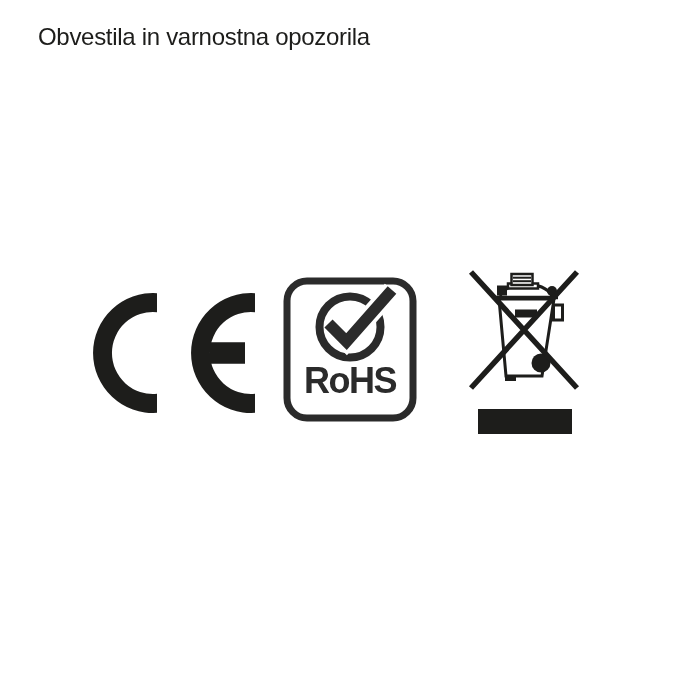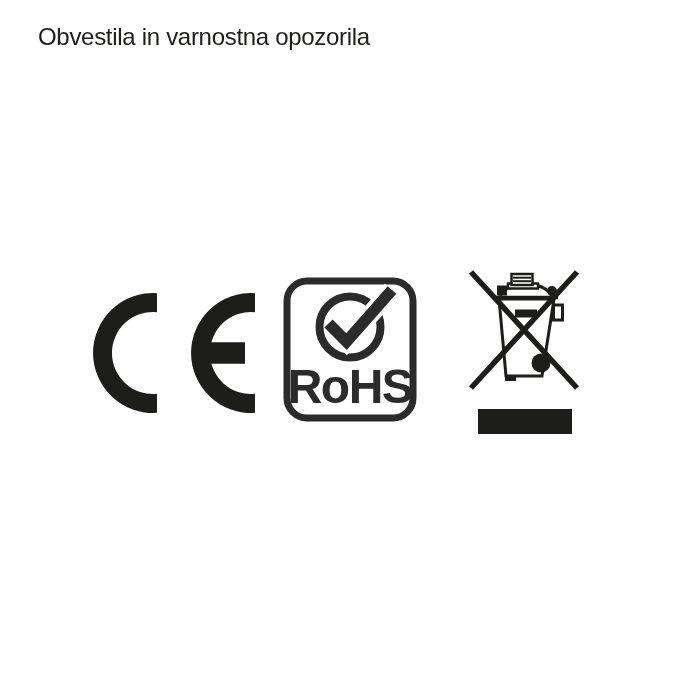--- a/index.html
+++ b/index.html
@@ -26,21 +26,21 @@
   }
   .mark { position: absolute; }
   .ce-mark   { left: 93px;  top: 293px; width: 162px; height: 120px; }
   .rohs-badge{ left: 283px; top: 277px; width: 134px; height: 145px; }
   .weee-mark { left: 468px; top: 268px; width: 112px; height: 170px; }
   .rohs-badge svg, .ce-mark svg, .weee-mark svg {
     position: absolute; left: 0; top: 0; display: block;
   }
   .rohs-main {
     position: absolute; top: 86px; left: 0; right: 0;
-    text-align: center; font-size: 48px; font-weight: bold;
+    text-align: center; font-size: 36px; font-weight: bold;
     letter-spacing: -1.5px; line-height: 1; color: #2b2b2b;
   }
   .rohs-sub {
     position: absolute; top: 121px; left: 0; right: 0;
     text-align: center; font-size: 17px; font-weight: bold;
     letter-spacing: -0.2px; line-height: 1; color: #2b2b2b;
   }
 </style>
 </head>
 <body>

